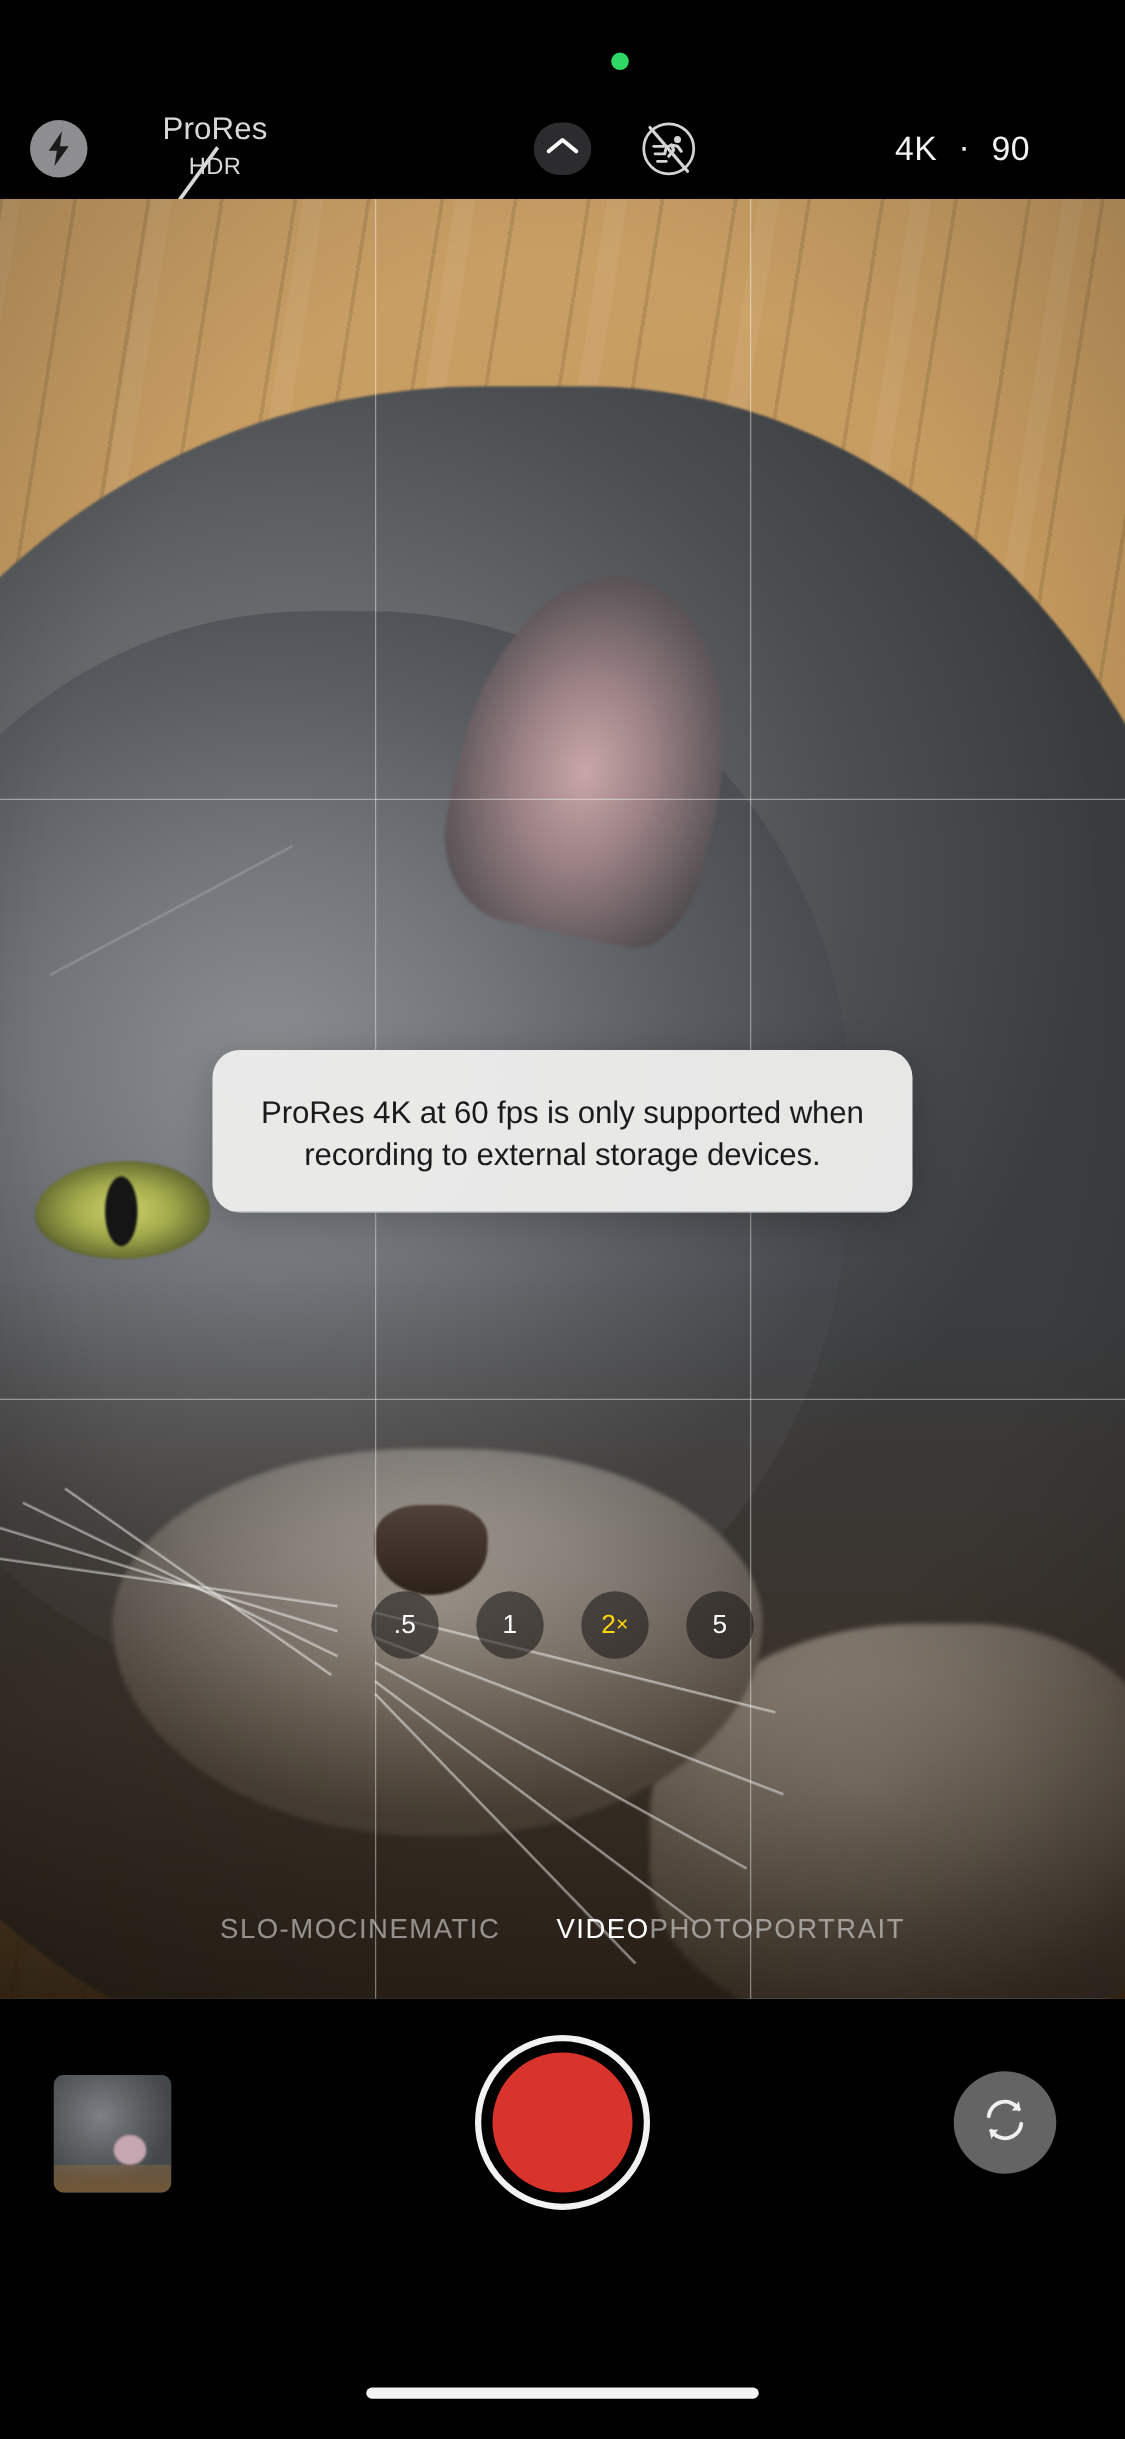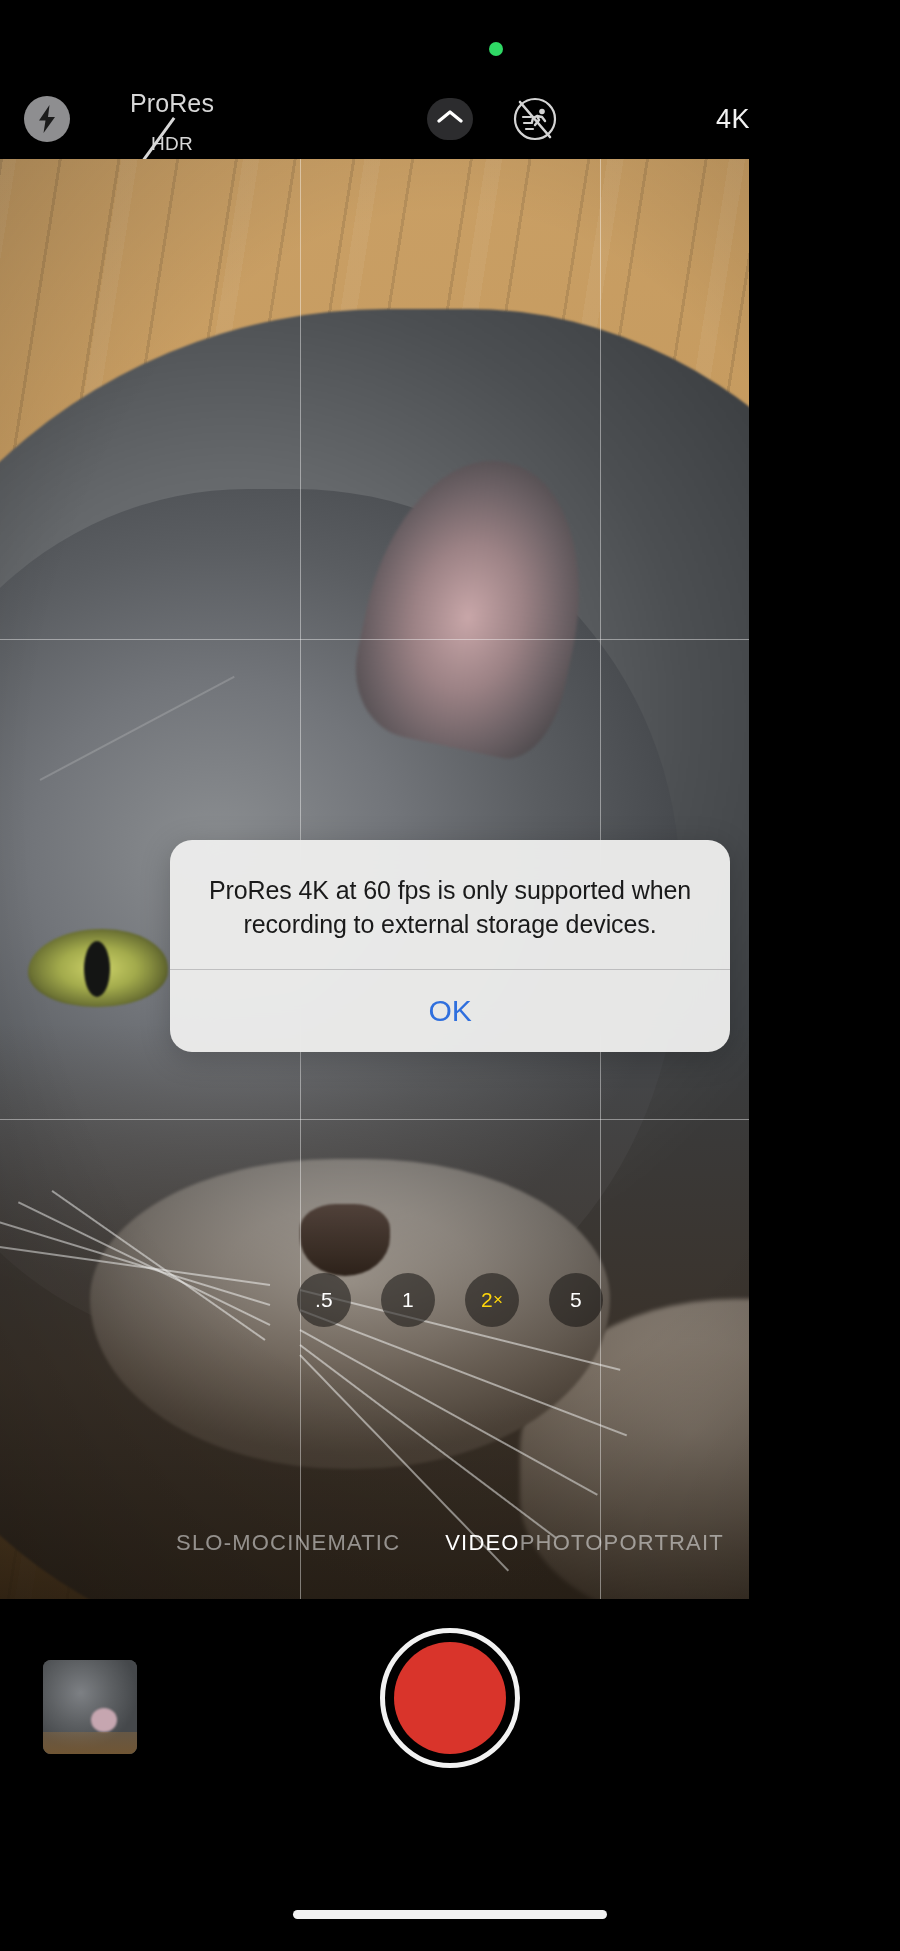--- a/index.html
+++ b/index.html
@@ -10,21 +10,21 @@
   body {
     width: 900px;
     height: 1951px;
     overflow: hidden;
     font-family: "Liberation Sans", sans-serif;
     -webkit-font-smoothing: antialiased;
   }
 
   #phone {
     position: relative;
-    width: 749px;
+    width: 900px;
     height: 1951px;
     background: #000;
     overflow: hidden;
   }
 
   
   .status-bar {
     position: absolute;
     left: 0; top: 0;
     width: 900px; height: 78px;
@@ -66,21 +66,21 @@
     line-height: 1.0;
   }
   .prores-label .main {
     font-size: 25px;
     letter-spacing: 0.1px;
     display: block;
   }
   .prores-label .sub {
     font-size: 19px;
     display: block;
-    margin-top: 18px;
+    margin-top: 8px;
     letter-spacing: 0.3px;
   }
   .prores-slash {
     position: absolute;
     left: 120px; top: 66px;
     width: 68px;
     height: 2.6px;
     background: #d8d8d8;
     transform: rotate(-54deg);
     transform-origin: center;
@@ -555,17 +555,16 @@
   <div class="bottom-black">
     <div class="home-indicator"></div>
   </div>
 
   <div class="alert-backdrop">
     <div class="alert">
       <div class="alert-body">
         <div class="alert-message">ProRes 4K at 60 fps is only supported when recording to external storage devices.</div>
       </div>
       <div class="alert-divider"></div>
-      <div class="alert-action">OK</div>
     </div>
   </div>
 
 </div>
 
 </body></html>

